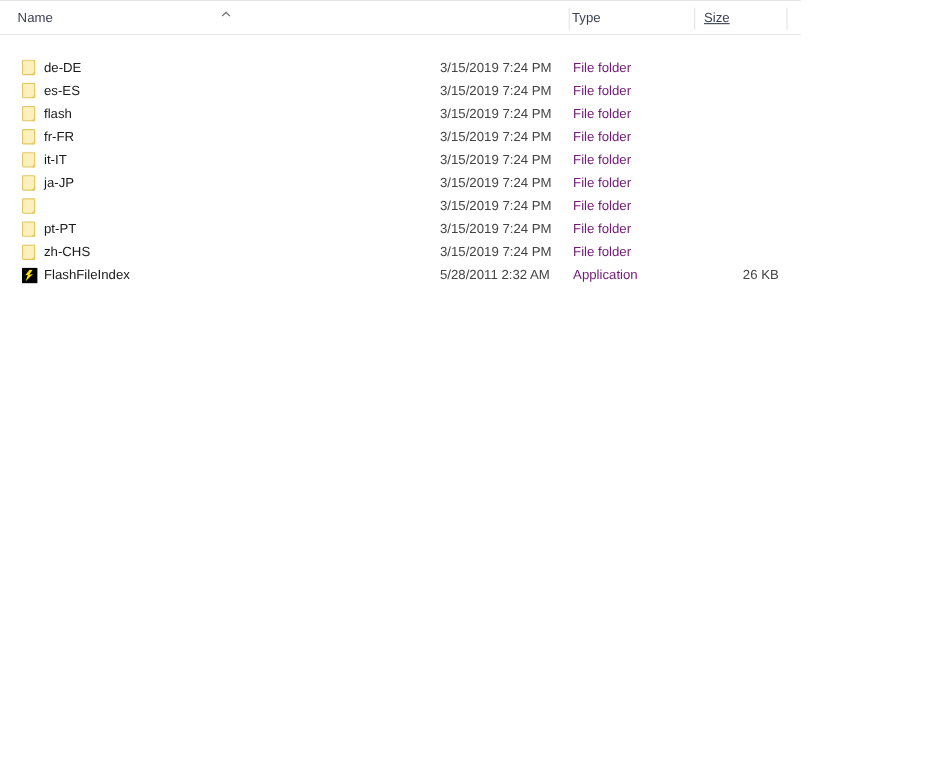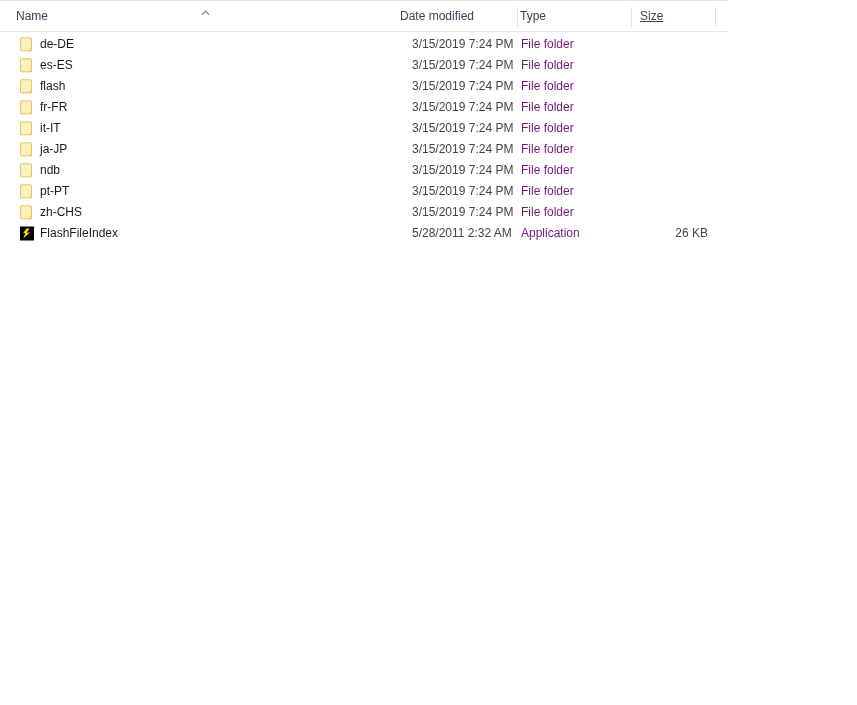--- a/index.html
+++ b/index.html
@@ -69,40 +69,41 @@
     line-height: 13px;
     text-align: center;
     overflow: hidden;
   }
   .sort-caret svg { display: block; }
 
   
   .file-list {
     position: relative;
     width: 834px;
+    margin-top: 17px;
   }
   .row {
     position: relative;
     height: 21px;
     width: 857px;
     background: transparent;
   }
   .cell {
     position: absolute;
     top: 0;
     height: 21px;
     line-height: 21px;
     font-size: 12px;
     color: #333333;
     white-space: nowrap;
     overflow: hidden;
     box-sizing: border-box;
   }
   .cell-name { left: 0px;   width: 400px; padding-left: 40px; color: #1a1a1a; }
-  .cell-date { left: 412px; width: 118px; color: #444444; }
+  .cell-date { left: 400px; width: 118px; color: #444444; }
   .cell-type { left: 521px; width: 111px; color: #701a75; }
   .cell-size { left: 632px; width: 76px;  text-align: right; color: #444444; }
 
   
   .icon {
     position: absolute;
     left: 19px;
     top: 3px;
     width: 16px;
     height: 15px;
@@ -121,23 +122,20 @@
     <div class="col col-name">
       <span>Name</span>
     </div>
 
     <div class="sort-caret">
       <svg width="13" height="13" viewBox="0 0 13 13" aria-hidden="true">
         <path d="M3 7.6 L6.5 4.2 L10 7.6" fill="none" stroke="#6a6a6a" stroke-width="1.1"></path>
       </svg>
     </div>
 
-    <div class="col col-date">
-      <span>Date modified</span>
-    </div>
 
     <div class="col col-type">
       <span>Type</span>
     </div>
 
     <div class="col col-size">
       <span>Size</span>
     </div>
 
     <div class="col-divider div-1"></div>
@@ -227,21 +225,20 @@
       <span class="cell cell-size"></span>
     </div>
 
     <div class="row">
       <span class="icon">
         <svg width="16" height="15" viewBox="0 0 16 15" aria-hidden="true">
           <rect x="1.5" y="0.8" width="11" height="13" rx="0.8" fill="#fdf0bf" stroke="#e3c65f" stroke-width="1"></rect>
           <path d="M12.5 11.2 L12.5 13.8 L10.2 13.8 Z" fill="#f5d97a" stroke="#e3c65f" stroke-width="0.7"></path>
         </svg>
       </span>
-      <span class="cell cell-name">ndb</span>
       <span class="cell cell-date">3/15/2019 7:24 PM</span>
       <span class="cell cell-type">File folder</span>
       <span class="cell cell-size"></span>
     </div>
 
     <div class="row">
       <span class="icon">
         <svg width="16" height="15" viewBox="0 0 16 15" aria-hidden="true">
           <rect x="1.5" y="0.8" width="11" height="13" rx="0.8" fill="#fdf0bf" stroke="#e3c65f" stroke-width="1"></rect>
           <path d="M12.5 11.2 L12.5 13.8 L10.2 13.8 Z" fill="#f5d97a" stroke="#e3c65f" stroke-width="0.7"></path>

